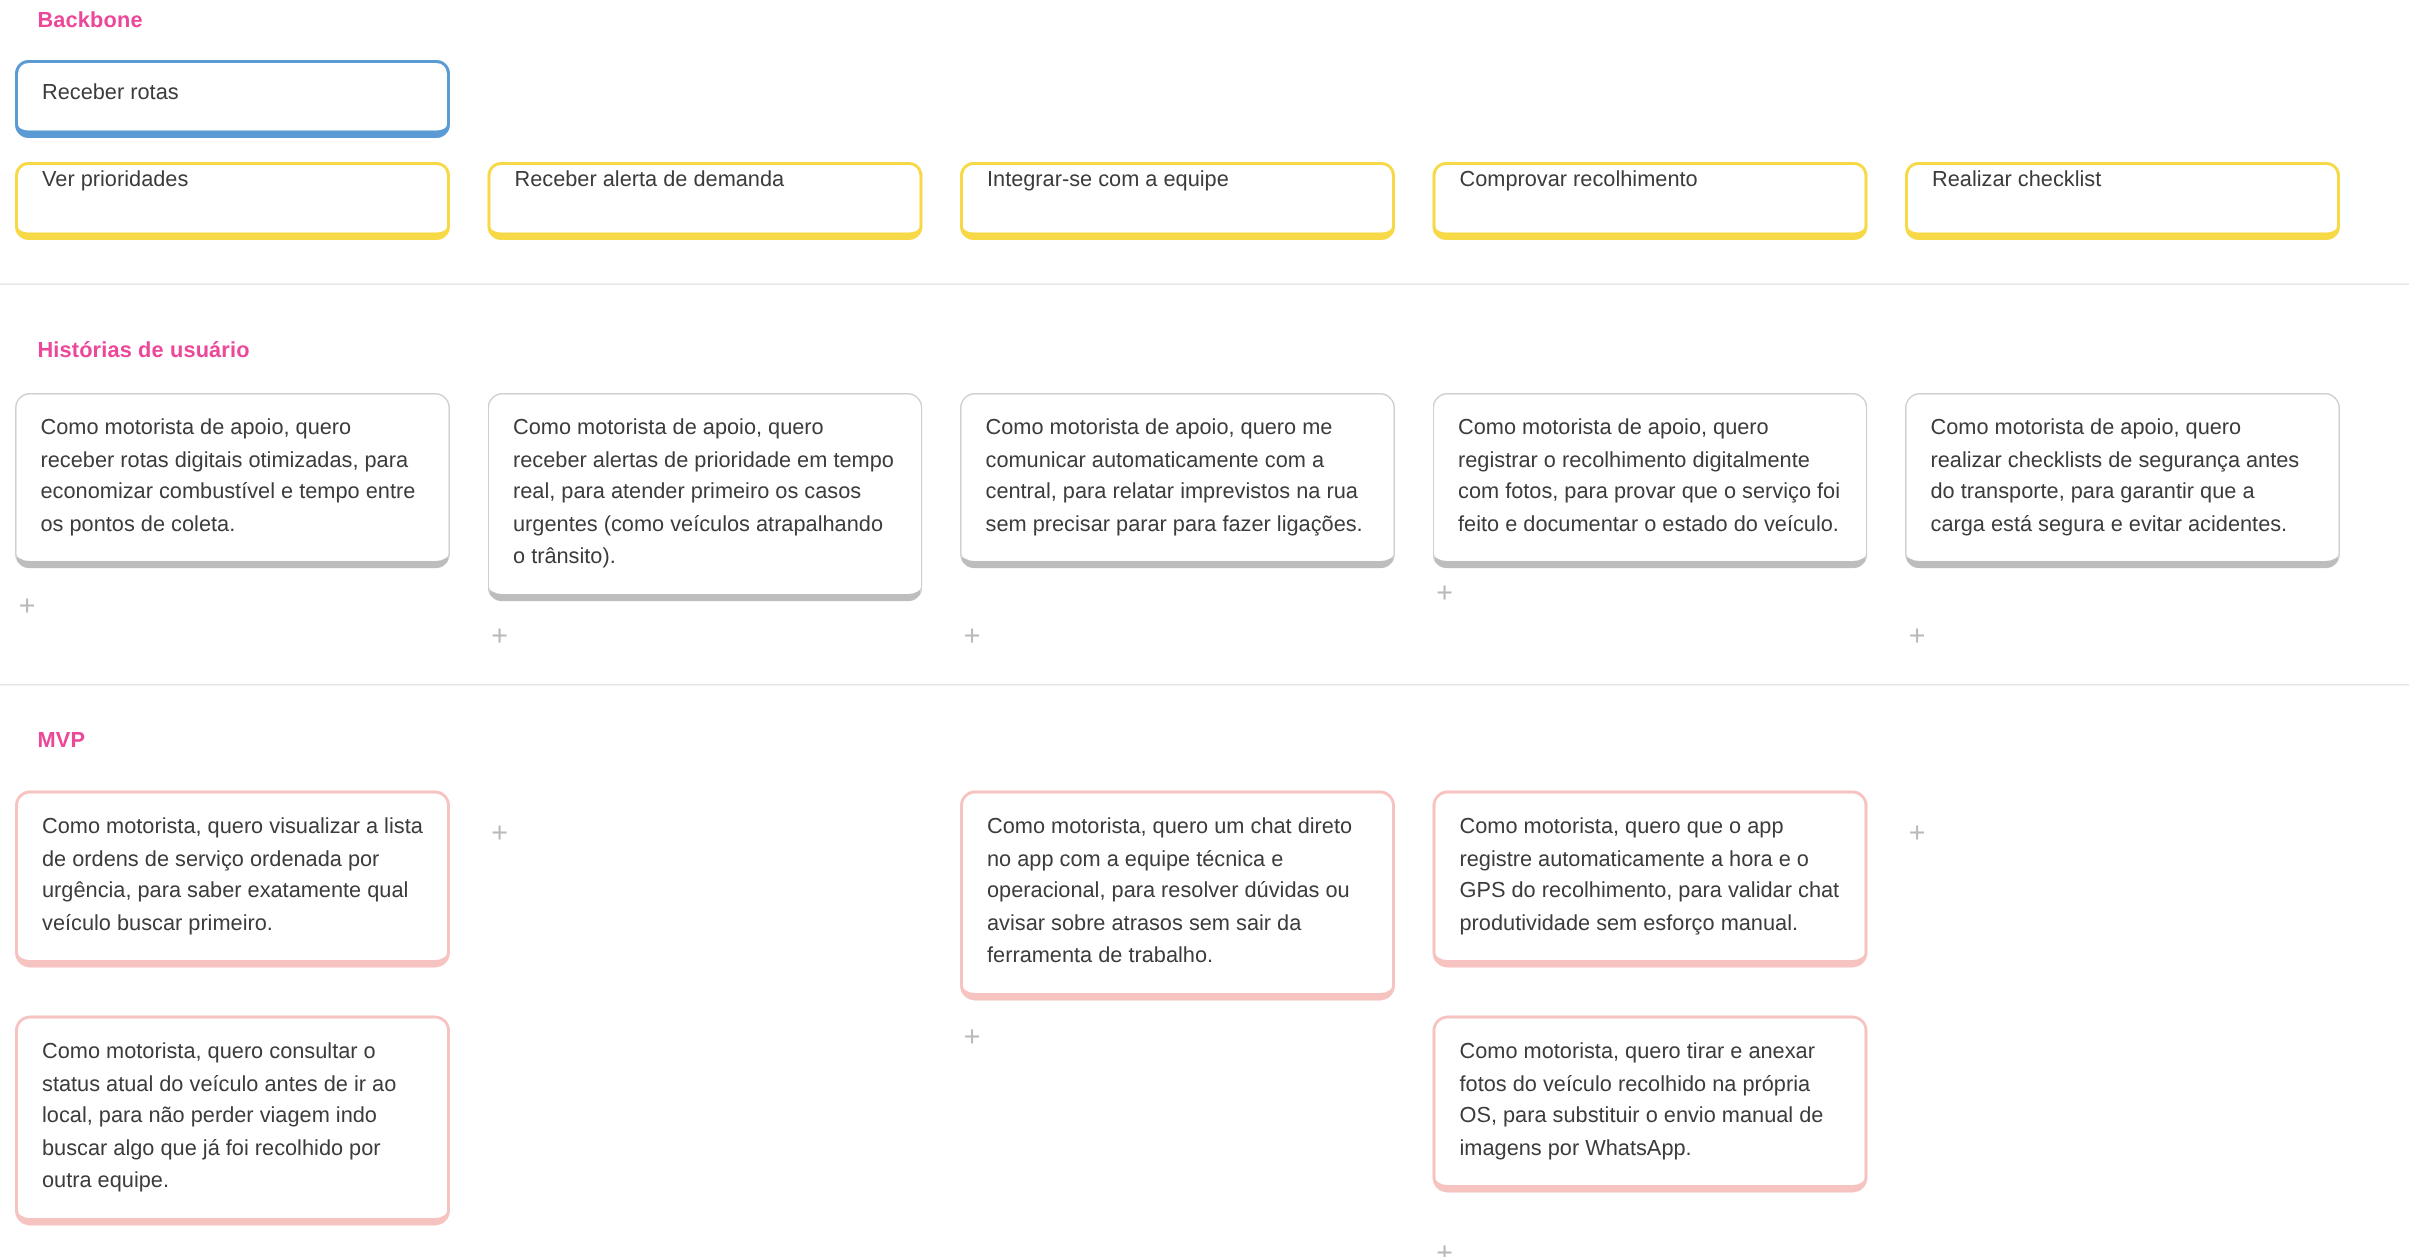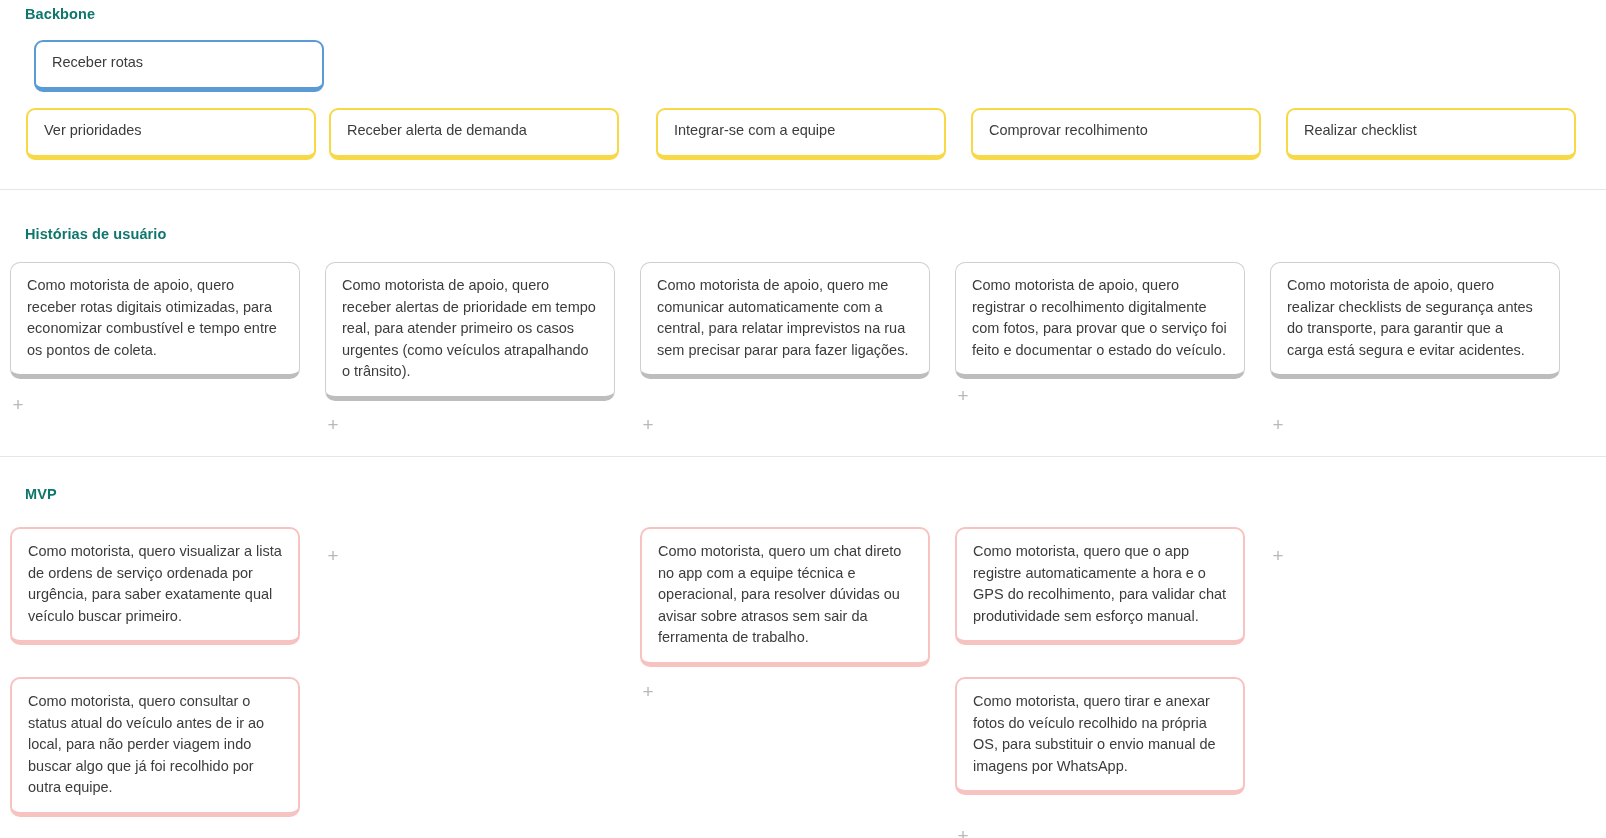--- a/index.html
+++ b/index.html
@@ -31,21 +31,21 @@
     left: 0;
     width: 1606px;
     height: 1px;
     background: #e6e6e6;
   }
 
   .section-title {
     position: absolute;
     font-size: 14.5px;
     font-weight: bold;
-    color: #0f766e;
+    color: #ec4899;
     letter-spacing: 0.1px;
     white-space: nowrap;
   }
 
   
   .card {
     position: absolute;
     width: 290px;
     background: #ffffff;
     border-radius: 9px;
@@ -57,33 +57,30 @@
 
   .card-goal {
     border: 2px solid #5b9bd5;
     border-bottom-width: 5px;
     border-bottom-color: #5b9bd5;
     height: 52px;
     display: flex;
     align-items: center;
     padding-top: 0;
     padding-bottom: 3px;
-    margin-left: 24px;
   }
 
   .card-activity {
     border: 2px solid #f7d948;
     border-bottom-width: 5px;
     border-bottom-color: #f7d948;
     height: 52px;
     display: flex;
-    align-items: center;
     padding-top: 0;
     padding-bottom: 3px;
-    margin-left: 16px;
   }
 
   .card-story {
     border: 1px solid #cfcfcf;
     border-bottom: 5px solid #bdbdbd;
     border-radius: 10px;
   }
 
   .card-mvp {
     border: 2px solid #f6c3c0;
@@ -115,21 +112,21 @@
   <div class="section">
     <div class="section-title" style="left:25px; top:6px;">Backbone</div>
 
     <div class="card card-goal" style="left:10px; top:40px;">
       <span>Receber rotas</span>
     </div>
 
     <div class="card card-activity" style="left:10px; top:108px;">
       <span>Ver prioridades</span>
     </div>
-    <div class="card card-activity" style="left:313px; top:108px;">
+    <div class="card card-activity" style="left:325px; top:108px;">
       <span>Receber alerta de demanda</span>
     </div>
     <div class="card card-activity" style="left:640px; top:108px;">
       <span>Integrar-se com a equipe</span>
     </div>
     <div class="card card-activity" style="left:955px; top:108px;">
       <span>Comprovar recolhimento</span>
     </div>
     <div class="card card-activity" style="left:1270px; top:108px;">
       <span>Realizar checklist</span>

